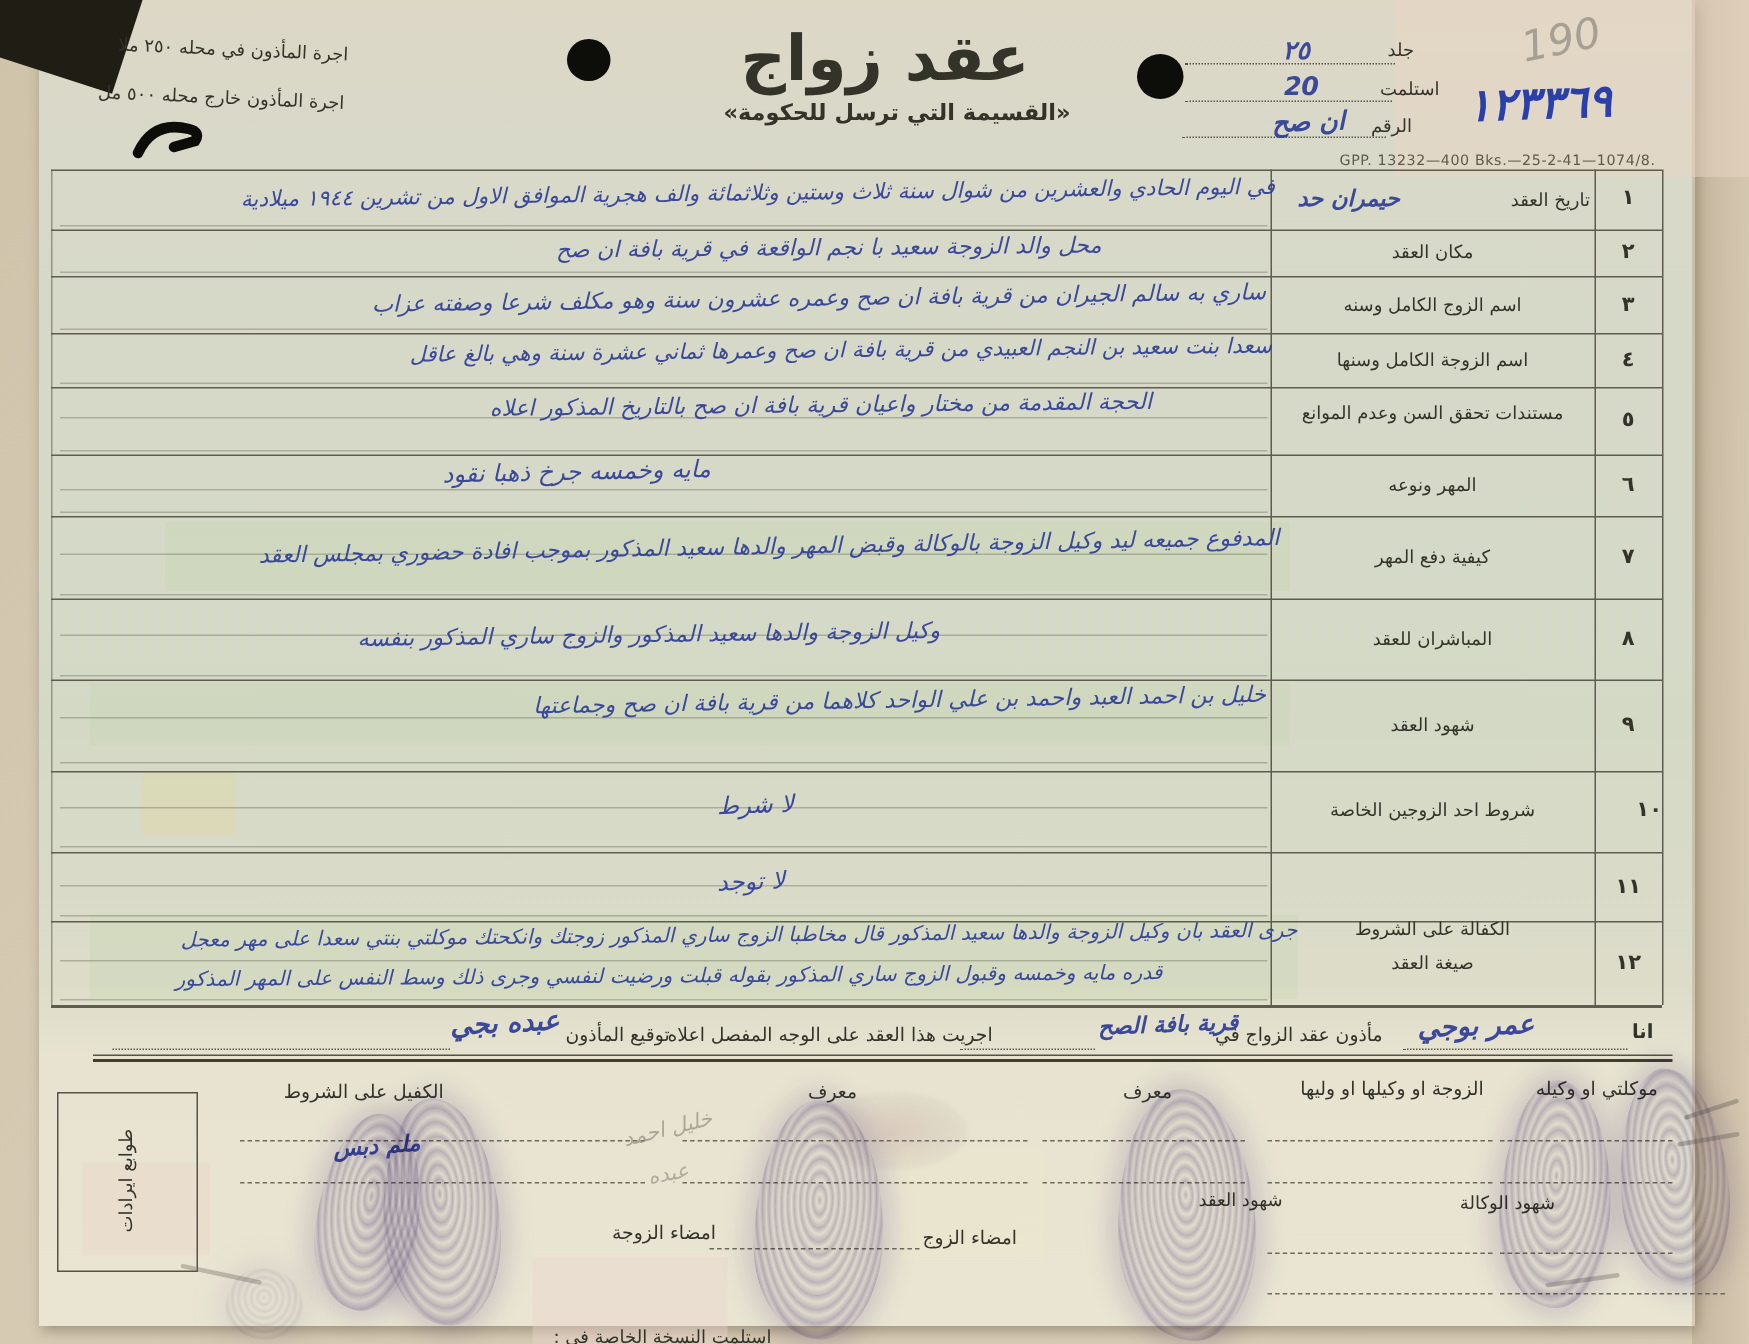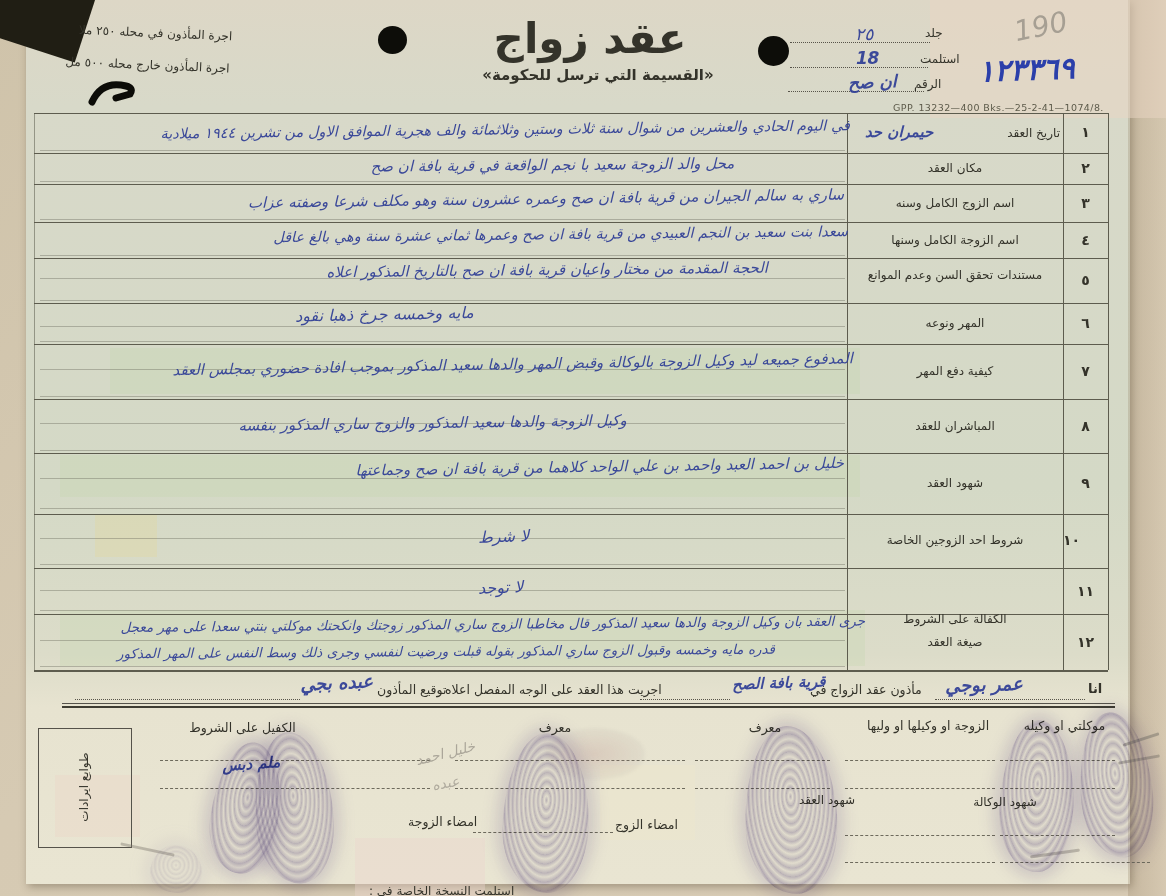--- a/index.html
+++ b/index.html
@@ -57,23 +57,23 @@
   <path d="M6,26 Q16,4 40,10 Q48,12 44,18 L30,22" fill="none" stroke="#0c0c08" stroke-width="7" stroke-linecap="round"></path>
 </svg>
 
 <div class="abs printed rtl" style="left:420px;top:14px;width:340px;text-align:center;font-size:42px;font-weight:bold;letter-spacing:2px;">عقد زواج</div>
 <div class="abs printed rtl" style="left:428px;top:66px;width:340px;text-align:center;font-size:15px;font-weight:bold;">«القسيمة التي ترسل للحكومة»</div>
 
 <div class="abs dot-line" style="left:790px;top:42px;width:140px;"></div>
 <div class="abs dot-line" style="left:790px;top:67px;width:138px;"></div>
 <div class="abs dot-line" style="left:788px;top:91px;width:136px;"></div>
 <div class="abs printed rtl" style="left:925px;top:26px;font-size:12px;">جلد</div>
-<div class="abs hand rtl" style="left:855px;top:24px;font-size:17px;font-weight:normal;">٢٥</div>
+<div class="abs hand rtl" style="left:855px;top:24px;font-size:17px;font-weight:bold;">٢٥</div>
 <div class="abs printed rtl" style="left:920px;top:52px;font-size:12px;">استلمت</div>
-<div class="abs hand rtl" style="left:856px;top:48px;font-size:17px;font-weight:bold;">18</div>
+<div class="abs hand rtl" style="left:856px;top:48px;font-size:17px;font-weight:bold;">20</div>
 <div class="abs printed rtl" style="left:914px;top:77px;font-size:12px;">الرقم</div>
 <div class="abs hand rtl" style="left:848px;top:72px;font-size:17px;font-weight:bold;transform:rotate(-2deg);">ان صح</div>
 
 <div class="abs pencil" style="left:1014px;top:10px;font-size:28px;transform:rotate(-12deg);opacity:.75;">190</div>
 <div class="abs" style="left:978px;top:52px;font-size:30px;font-weight:bold;color:#2b3faa;letter-spacing:7px;transform:rotate(-2deg);font-style:italic;">١٢٣٣٦٩</div>
 <div class="abs printed" style="left:893px;top:102px;font-size:9.5px;color:#5c5a4a;letter-spacing:.4px;">GPP. 13232—400 Bks.—25-2-41—1074/8.</div>
 
 <div class="abs rule" style="left:34px;top:113px;width:1074px;"></div>
 <div class="abs rule" style="left:34px;top:670px;width:1074px;border-top-width:2px;"></div>
 <div class="abs vline" style="left:34px;top:113px;height:557px;border-left-color:rgba(93,92,78,.55);"></div>
@@ -116,21 +116,21 @@
 
 <div class="abs printed" style="left:1063px;top:124px;width:45px;text-align:center;font-size:14px;font-weight:bold;">١</div>
 <div class="abs printed" style="left:1063px;top:160px;width:45px;text-align:center;font-size:14px;font-weight:bold;">٢</div>
 <div class="abs printed" style="left:1063px;top:195px;width:45px;text-align:center;font-size:14px;font-weight:bold;">٣</div>
 <div class="abs printed" style="left:1063px;top:232px;width:45px;text-align:center;font-size:14px;font-weight:bold;">٤</div>
 <div class="abs printed" style="left:1063px;top:272px;width:45px;text-align:center;font-size:14px;font-weight:bold;">٥</div>
 <div class="abs printed" style="left:1063px;top:315px;width:45px;text-align:center;font-size:14px;font-weight:bold;">٦</div>
 <div class="abs printed" style="left:1063px;top:363px;width:45px;text-align:center;font-size:14px;font-weight:bold;">٧</div>
 <div class="abs printed" style="left:1063px;top:418px;width:45px;text-align:center;font-size:14px;font-weight:bold;">٨</div>
 <div class="abs printed" style="left:1063px;top:475px;width:45px;text-align:center;font-size:14px;font-weight:bold;">٩</div>
-<div class="abs printed" style="left:1063px;top:532px;width:45px;text-align:left;font-size:14px;font-weight:bold;">١٠</div>
+<div class="abs printed" style="left:1063px;top:532px;width:45px;text-align:right;font-size:14px;font-weight:bold;">١٠</div>
 <div class="abs printed" style="left:1063px;top:583px;width:45px;text-align:center;font-size:14px;font-weight:bold;">١١</div>
 <div class="abs printed" style="left:1063px;top:634px;width:45px;text-align:center;font-size:14px;font-weight:bold;">١٢</div>
 
 <div class="abs printed rtl" style="left:955px;top:126px;width:105px;font-size:12px;text-align:right;">تاريخ العقد</div>
 <div class="abs hand rtl" style="left:865px;top:123px;font-size:15px;font-weight:bold;">حيمران حد</div>
 <div class="abs printed rtl" style="left:852px;top:161px;width:206px;font-size:12px;text-align:center;">مكان العقد</div>
 <div class="abs printed rtl" style="left:852px;top:196px;width:206px;font-size:12px;text-align:center;">اسم الزوج الكامل وسنه</div>
 <div class="abs printed rtl" style="left:852px;top:233px;width:206px;font-size:12px;text-align:center;">اسم الزوجة الكامل وسنها</div>
 <div class="abs printed rtl" style="left:852px;top:266px;width:206px;font-size:12px;text-align:center;line-height:1.5;">مستندات تحقق السن وعدم الموانع</div>
 <div class="abs printed rtl" style="left:852px;top:316px;width:206px;font-size:12px;text-align:center;">المهر ونوعه</div>

